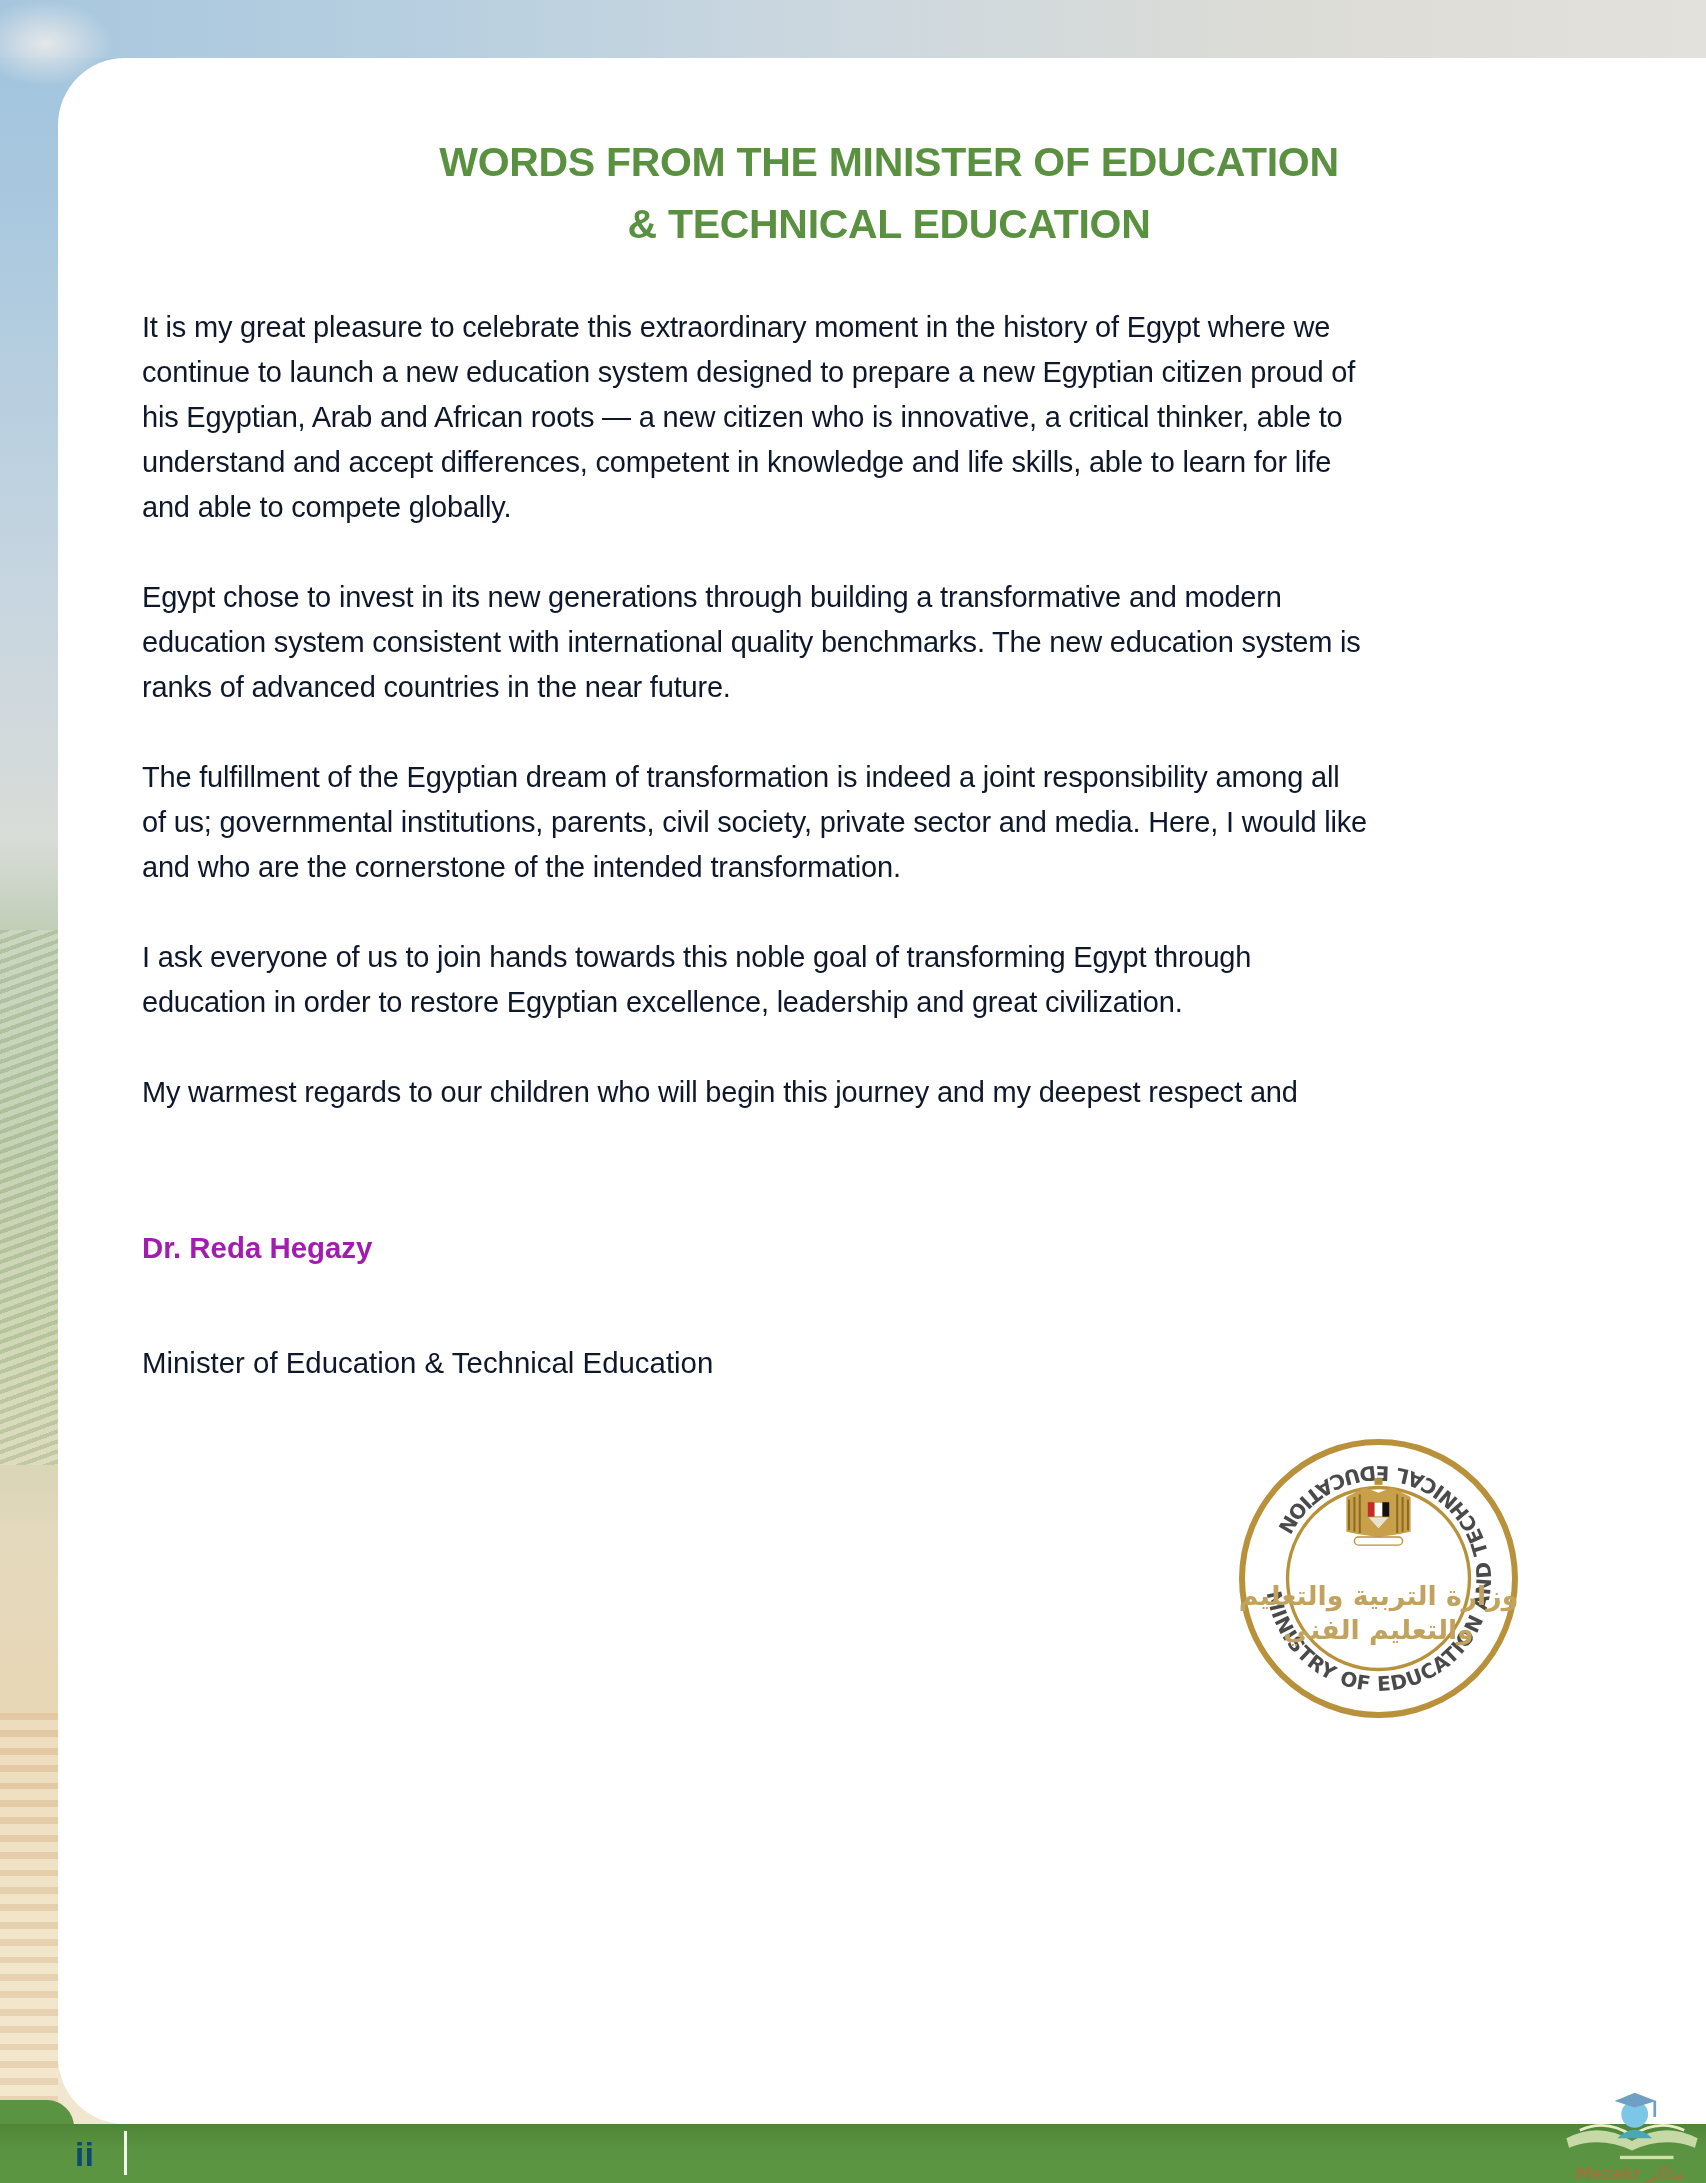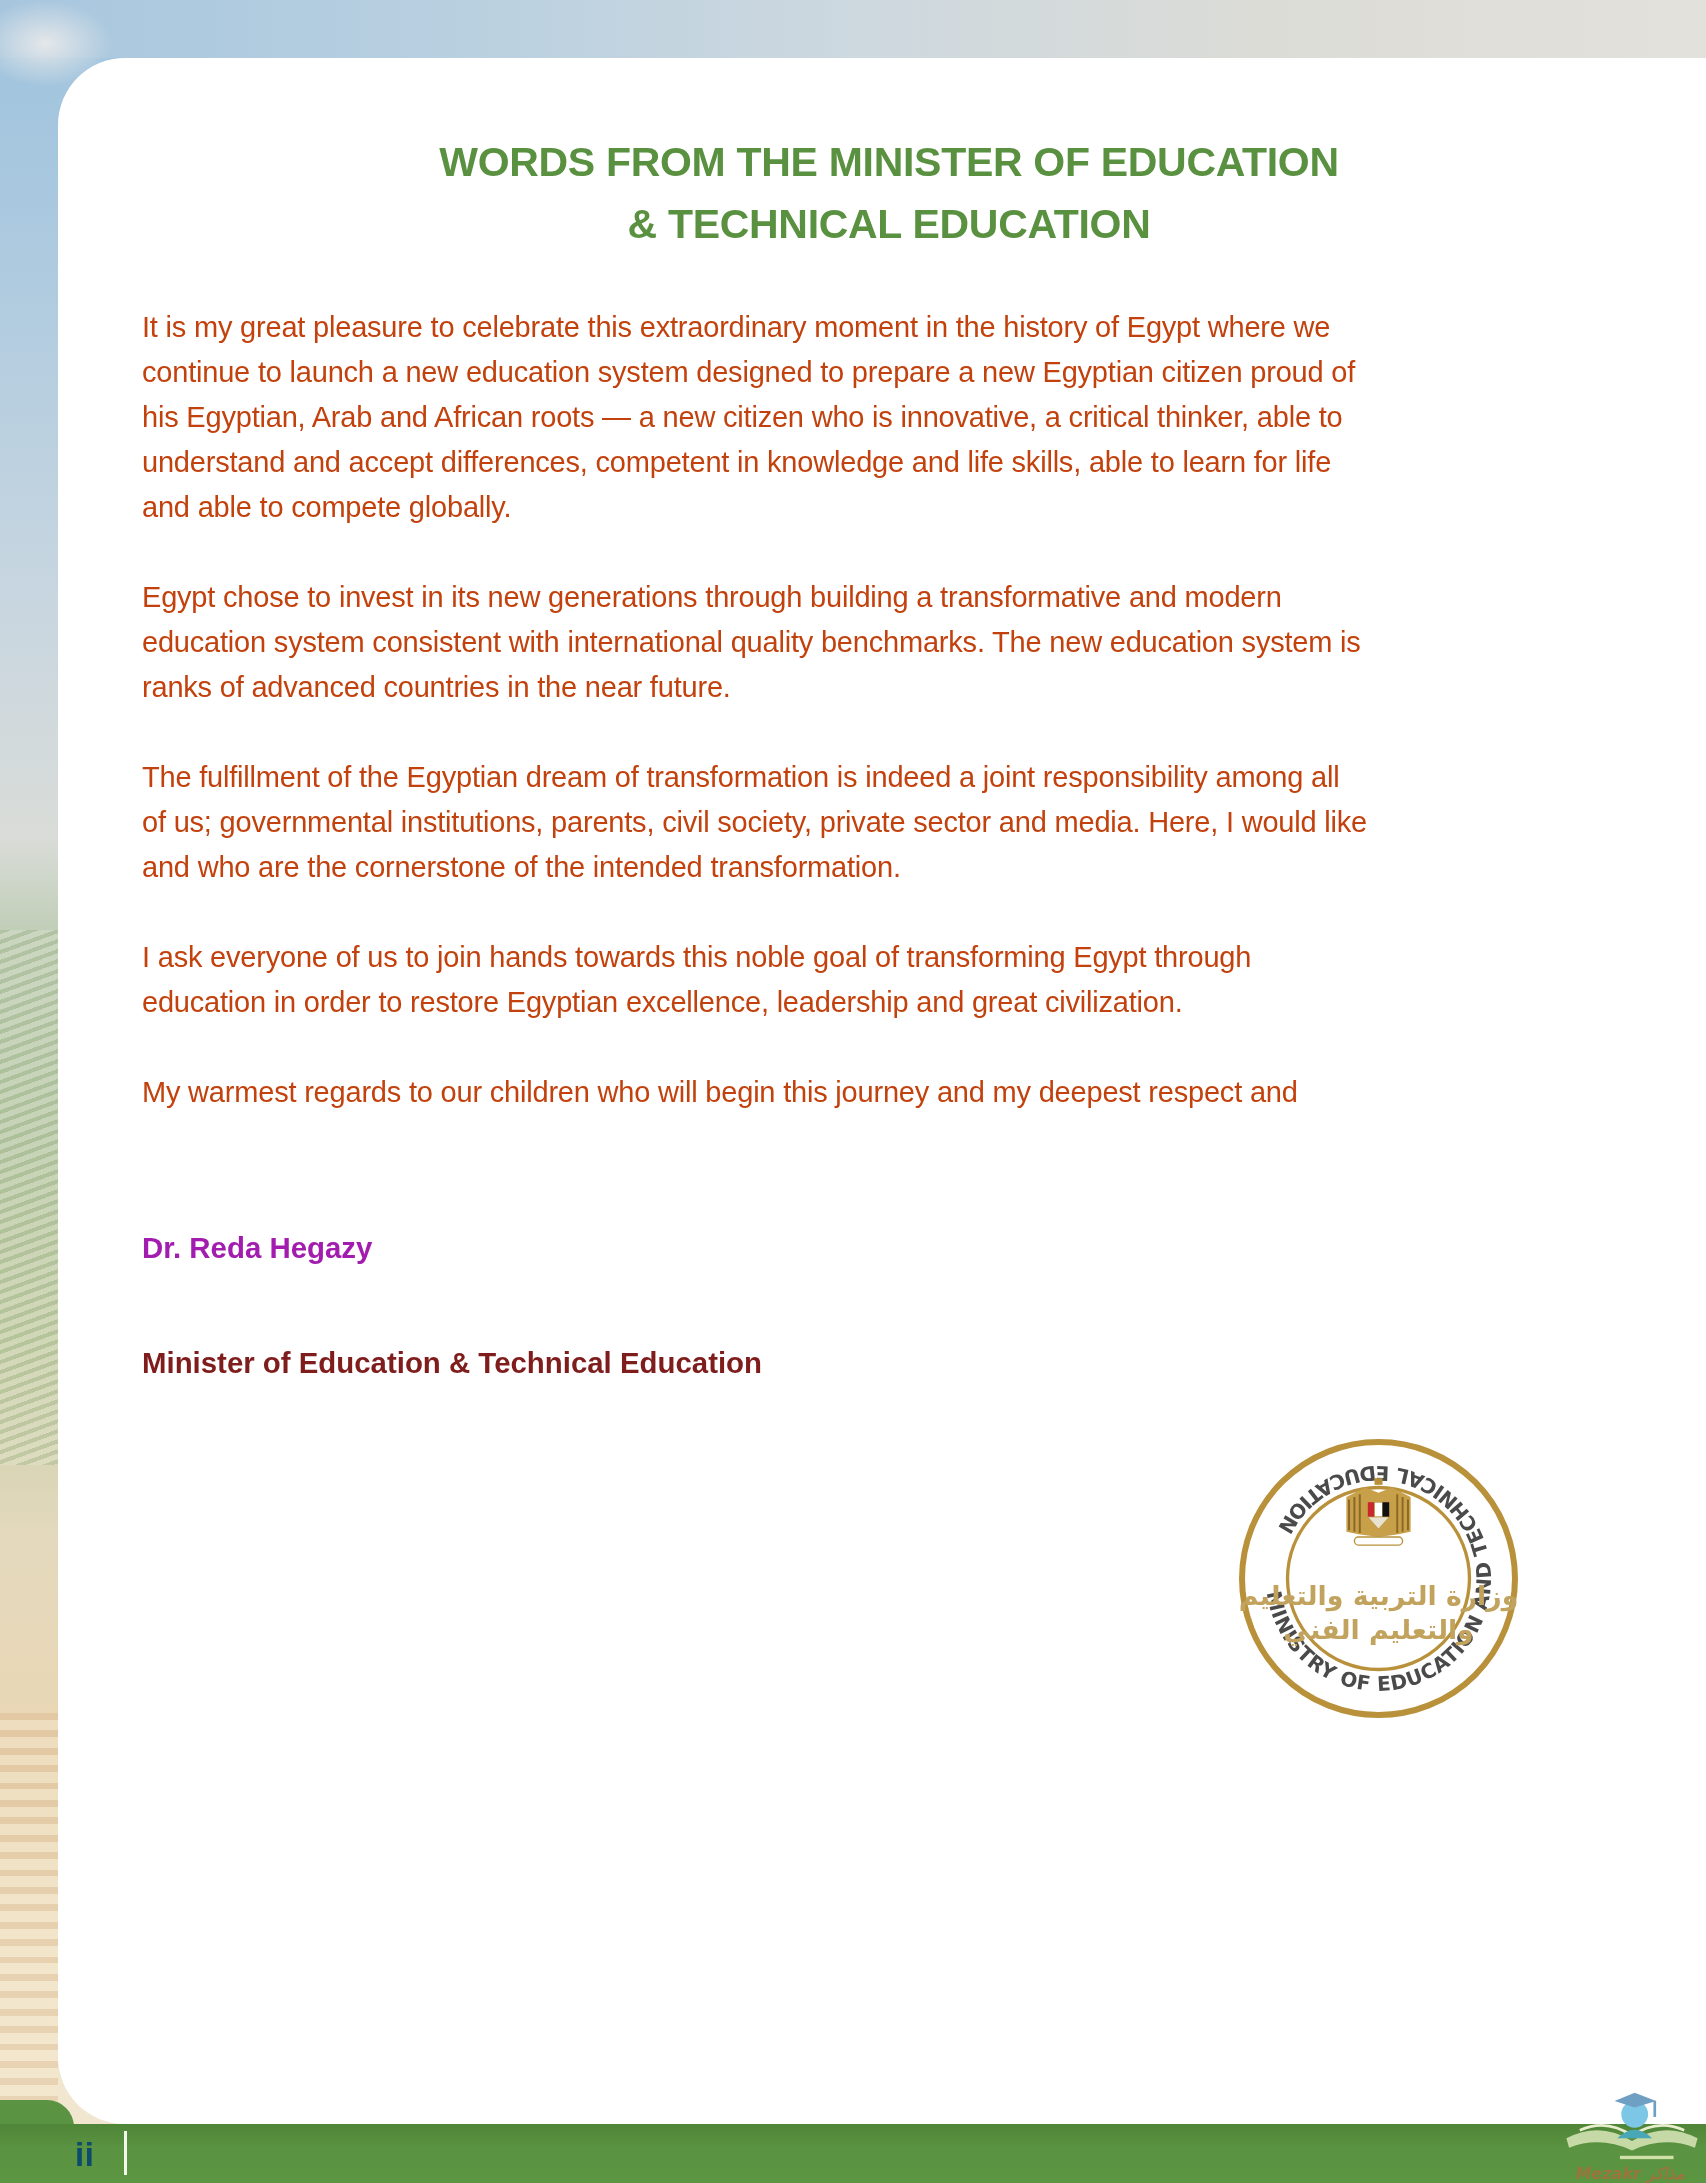--- a/index.html
+++ b/index.html
@@ -67,33 +67,33 @@
     position: absolute; left: 58px; right: 0; top: 131px;
     text-align: center; color: #5a9140; font-weight: bold;
     font-size: 41px; line-height: 62px; letter-spacing: -0.3px;
     padding-left: 13px; margin-left: 0;
   }
   .title-line { display: block; }
 
   
   .body-text {
     position: absolute; left: 142px; top: 305px; width: 1446px;
-    color: #c2410c; font-size: 29px; line-height: 45px;
+    color: #0f172a; font-size: 29px; line-height: 45px;
     letter-spacing: -0.2px;
   }
   .para { margin: 0 0 45px 0; }
   .line { display: block; white-space: nowrap; }
 
   .sig-name {
     position: absolute; left: 142px; top: 1228px;
     font-size: 29.4px; font-weight: bold; color: #a21caf; line-height: 40px;
   }
   .sig-title {
     position: absolute; left: 142px; top: 1343px;
-    font-size: 29.4px; font-weight: bold; color: #7f1d1d; line-height: 40px;
+    font-size: 29.4px; font-weight: normal; color: #0f172a; line-height: 40px;
   }
 
   
   .seal {
     position: absolute; left: 1238px; top: 1438px; width: 281px; height: 281px;
   }
 
   
   .watermark {
     position: absolute; left: 1553px; top: 2074px; width: 154px; height: 110px;

